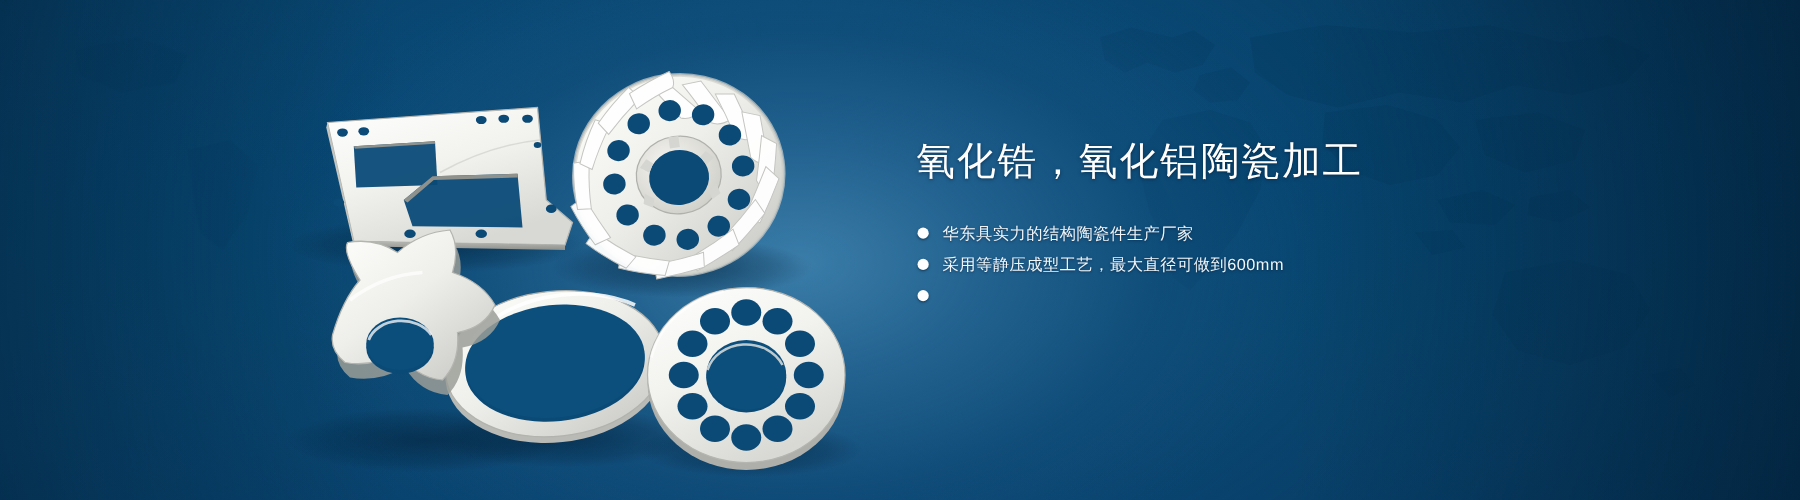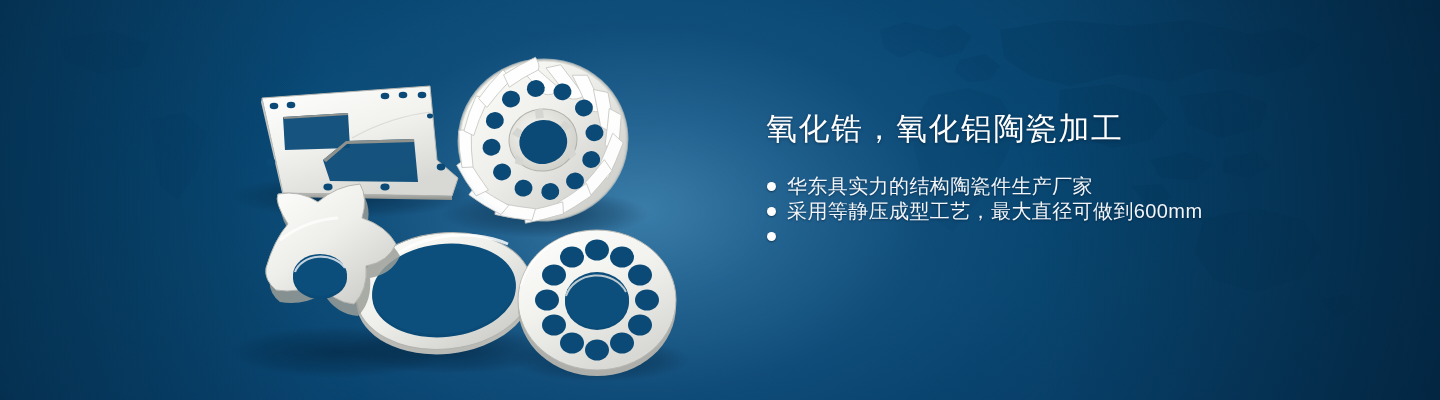--- a/index.html
+++ b/index.html
@@ -40,21 +40,21 @@
   }
   .bg-map { position:absolute; inset:0; opacity:0.30; }
   .bg-map svg { width:100%; height:100%; display:block; }
 
   
   .parts { position:absolute; left:0; top:0; width:720px; height:400px; }
   .parts svg { display:block; width:720px; height:400px; }
 
   
   .copy {
-    position:absolute; left:766px; top:108px;
+    position:absolute; left:733px; top:108px;
     width:620px;
   }
   .headline {
     font-size:31px;
     line-height:42px;
     color:#ffffff;
     letter-spacing:1.5px;
     font-weight:400;
     text-shadow:0 1px 3px rgba(0,20,40,0.55);
     white-space:nowrap;
@@ -65,21 +65,21 @@
     height:25px;
     margin-bottom:0px;
   }
   .dot {
     width:9px; height:9px; border-radius:50%;
     background:#ffffff; flex:0 0 9px;
     margin-right:11px; margin-left:1px;
     box-shadow:0 1px 2px rgba(0,15,35,0.5);
   }
   .bullet-text {
-    font-size:20px;
+    font-size:13px;
     line-height:25px;
     color:#f2f6fa;
     letter-spacing:0.4px;
     white-space:nowrap;
     text-shadow:0 1px 2px rgba(0,18,38,0.5);
   }
 </style>
 </head>
 <body>
 

